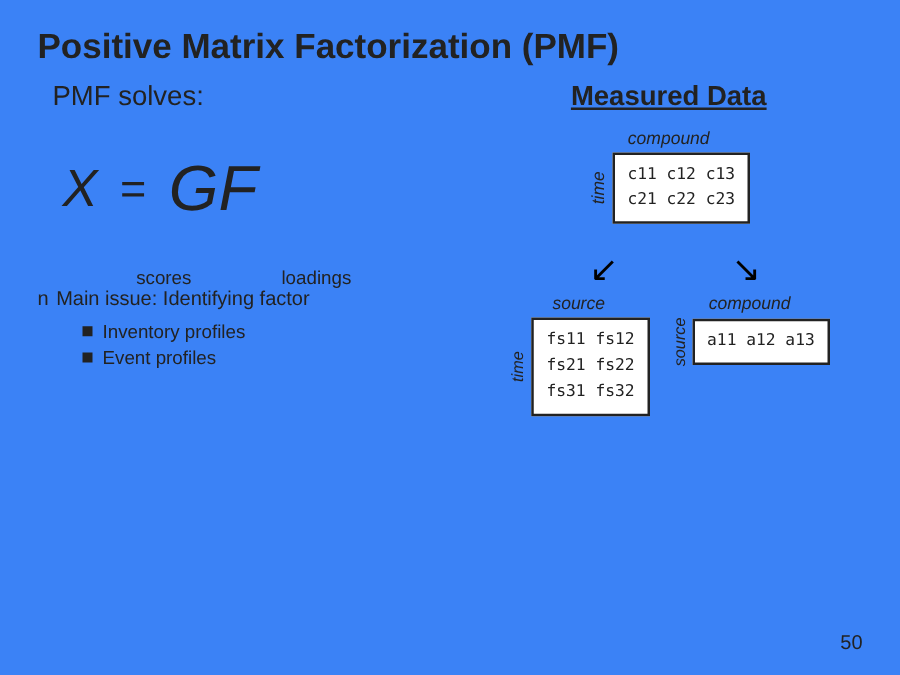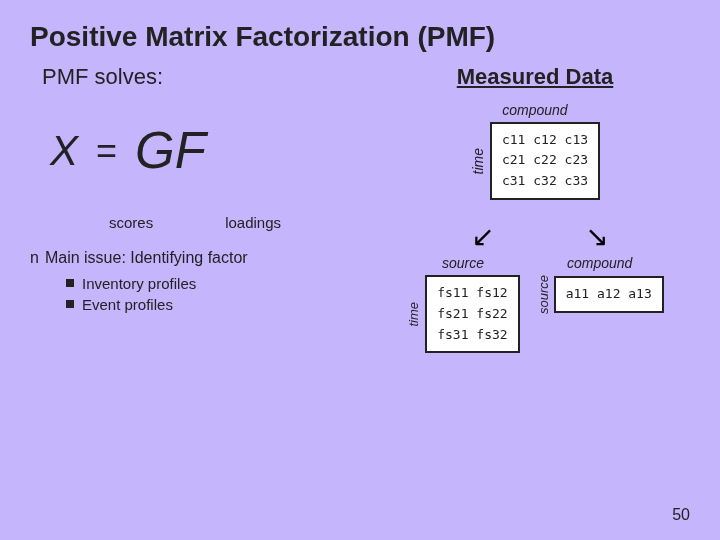--- a/index.html
+++ b/index.html
@@ -9,21 +9,21 @@
       height: 540px;
       background: #fff;
       font-family: Arial, sans-serif;
       overflow: hidden;
       position: relative;
     }
 
     .slide {
       width: 720px;
       height: 540px;
-      background: #c4b5fd;
+      background: #3b82f6;
       position: relative;
       padding: 20px 30px 20px 30px;
     }
 
     
     .title {
       font-size: 28px;
       font-weight: bold;
       color: #222;
       margin-bottom: 10px;
@@ -82,21 +82,20 @@
       font-style: italic;
     }
 
     
     .scores-loadings {
       display: flex;
       justify-content: center;
       gap: 72px;
       font-size: 15px;
       color: #222;
-      margin-bottom: 18px;
     }
 
     
     .main-issue {
       display: flex;
       flex-direction: row;
       align-items: flex-start;
       font-size: 16px;
       color: #222;
       margin-bottom: 8px;
@@ -312,21 +311,20 @@
       <div class="measured-data-title">Measured Data</div>
 
       <div class="diagram-row">
         <div class="top-matrix-wrapper">
           <div class="matrix-label-top">compound</div>
           <div class="diagram-top">
             <span class="matrix-label-vertical">time</span>
             <div class="matrix-box">
               <div>c11  c12  c13</div>
               <div>c21  c22  c23</div>
-              <div>c31  c32  c33</div>
             </div>
           </div>
         </div>
 
         <div class="arrow-pair">
           <span style="font-size:28px; margin-left:20px;">↙</span>
           <span style="font-size:28px; margin-right:10px;">↘</span>
         </div>
 
         <div class="diagram-bottom">

